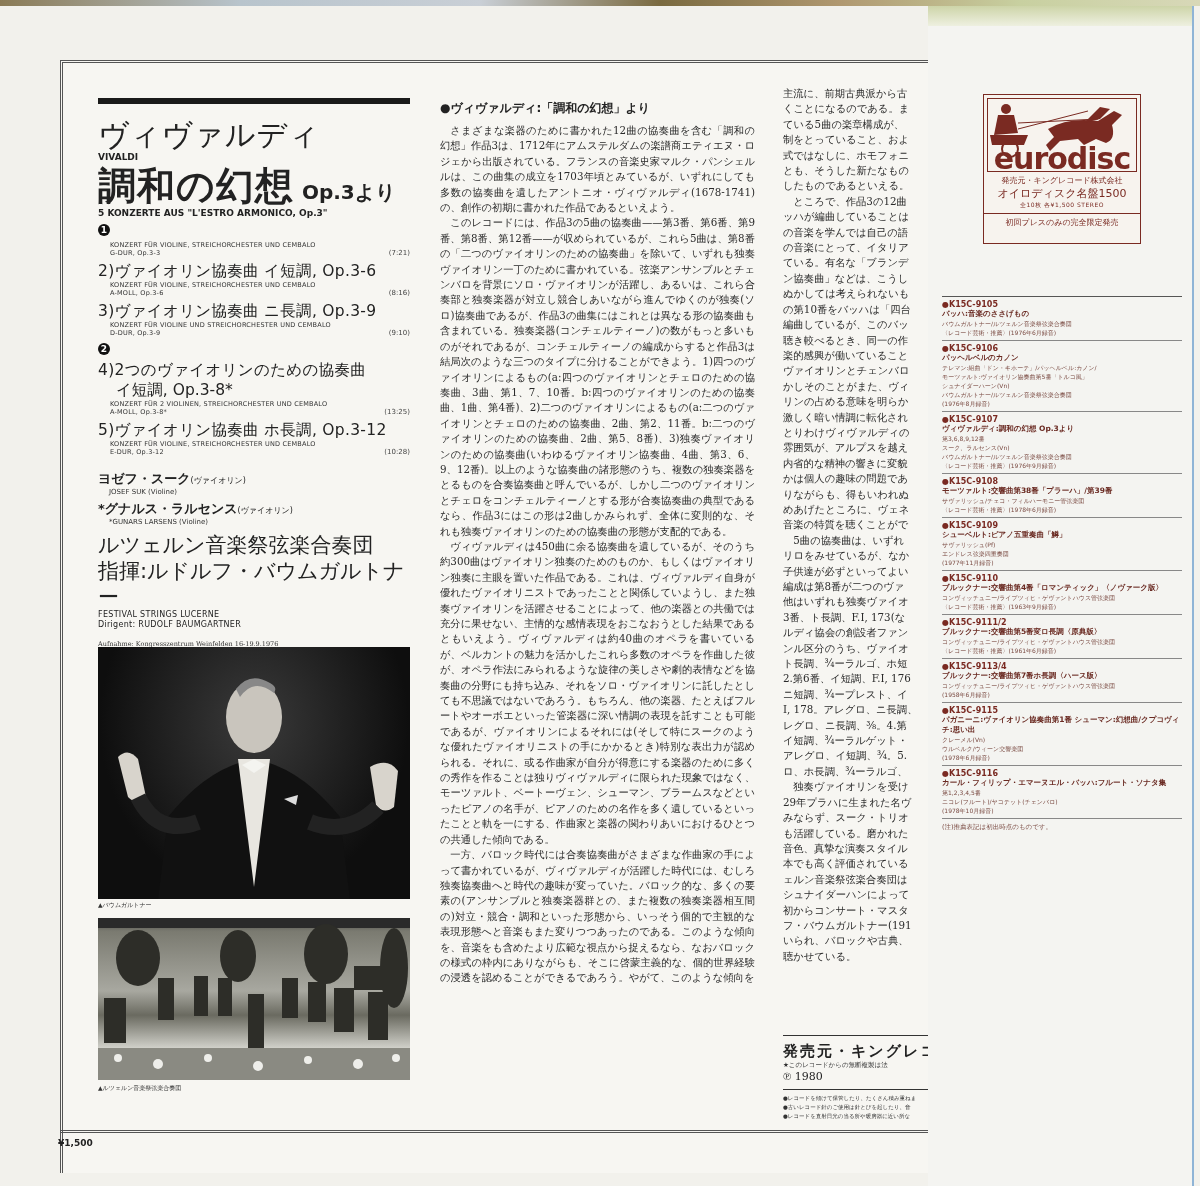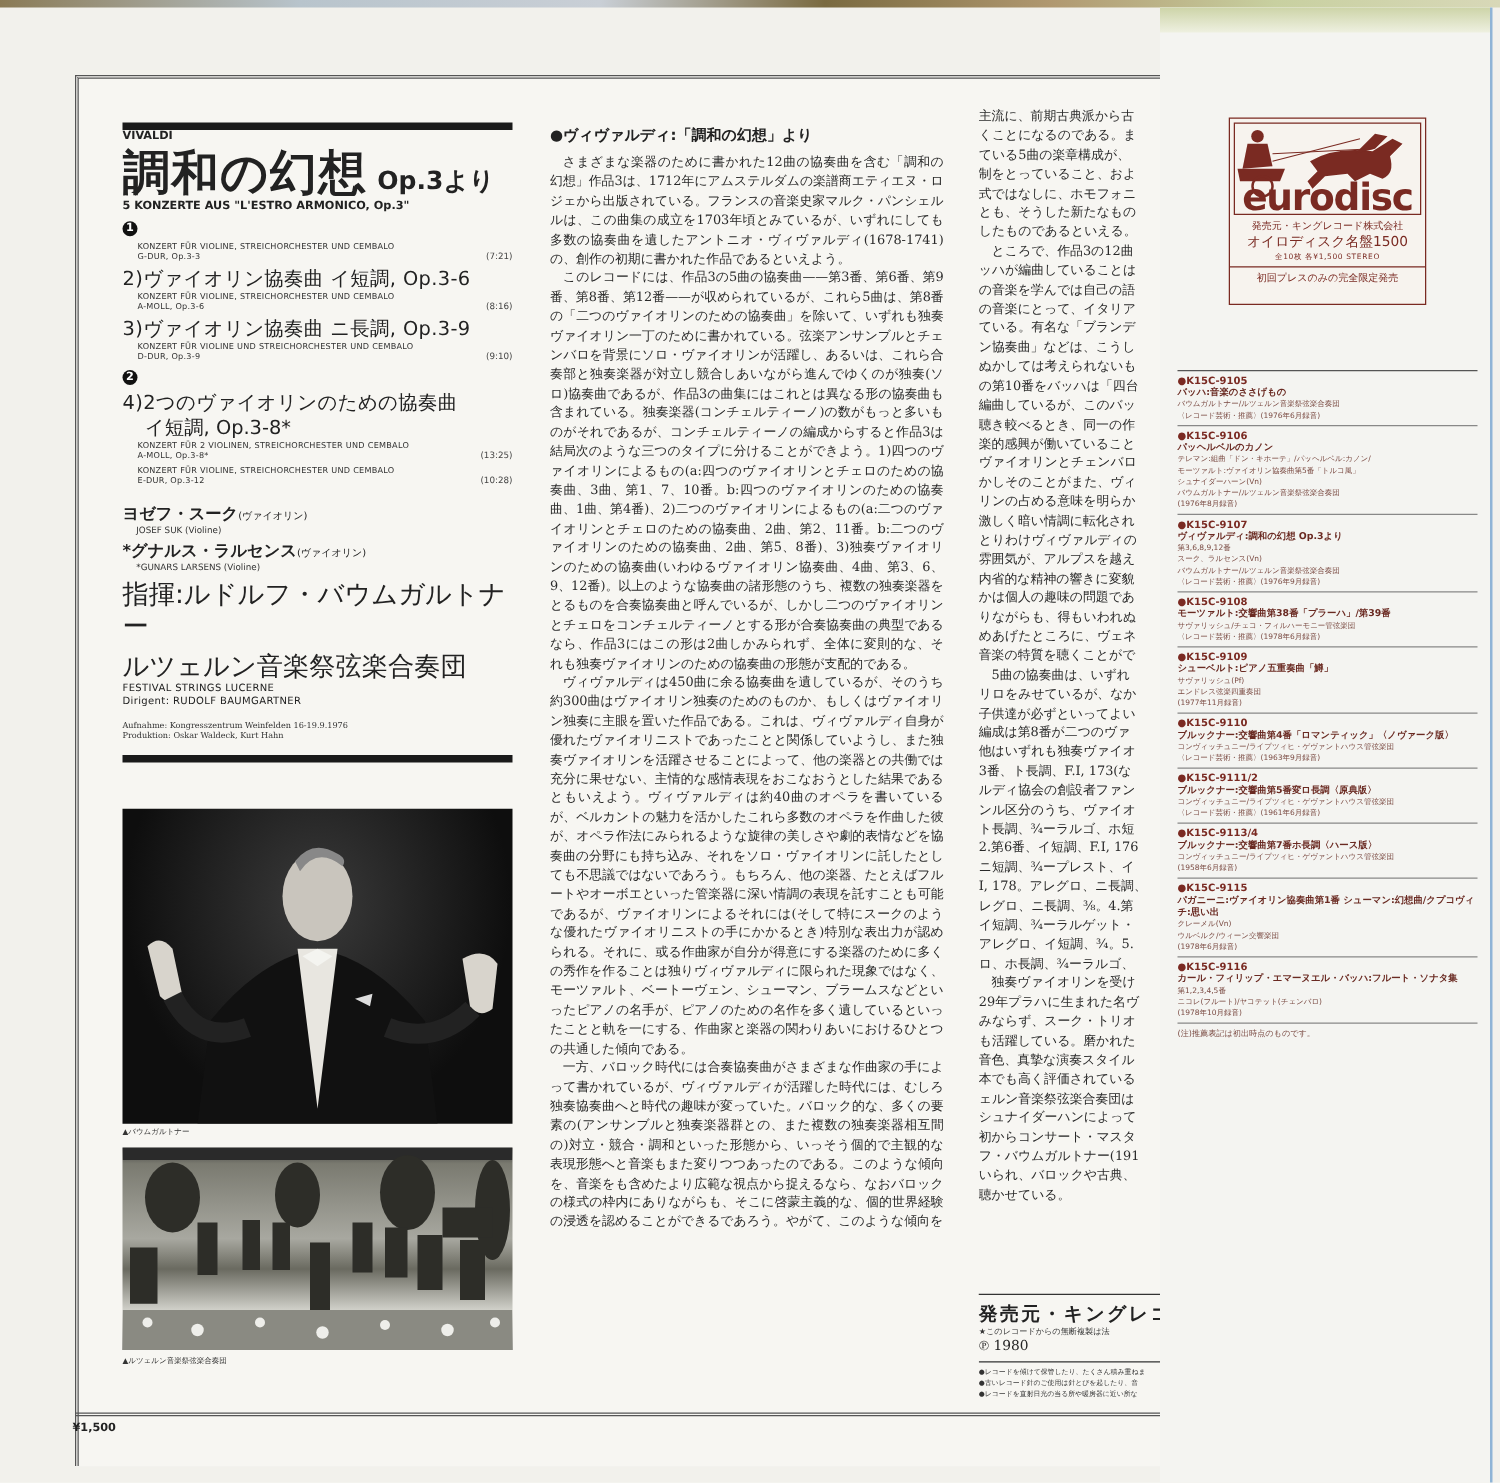--- a/index.html
+++ b/index.html
@@ -73,20 +73,21 @@
 <body>
 
 <div class="topstrip"></div>
 <div class="sheet"></div>
 <div class="sheet-bottom"></div>
 <div class="right-flap"></div>
 <div class="right-flap-top"></div>
 
 <div class="leftcol">
   <div class="blackbar"></div>
+  <div class="composer-ja">ヴィヴァルディ</div>
   <div class="composer-en">VIVALDI</div>
   <div class="title-row">
     <span class="title-ja">調和の幻想</span>
     <span class="title-op">Op.3より</span>
   </div>
   <div class="title-sub">5 KONZERTE AUS "L'ESTRO ARMONICO, Op.3"</div>
 
   <span class="side-marker">1</span>
   <div class="track">
     <div class="track-de">KONZERT FÜR VIOLINE, STREICHORCHESTER UND CEMBALO</div>
@@ -108,33 +109,34 @@
 
   <span class="side-marker">2</span>
   <div class="track">
     <div class="track-title"><span>4)</span><span>2つのヴァイオリンのための協奏曲</span></div>
     <div class="track-title2">イ短調, Op.3-8*</div>
     <div class="track-de">KONZERT FÜR 2 VIOLINEN, STREICHORCHESTER UND CEMBALO</div>
     <div class="track-de">A-MOLL, Op.3-8*</div>
     <span class="track-time">(13:25)</span>
   </div>
   <div class="track">
+    <div class="track-title"><span>5)</span><span>ヴァイオリン協奏曲 ホ長調, Op.3-12</span></div>
     <div class="track-de">KONZERT FÜR VIOLINE, STREICHORCHESTER UND CEMBALO</div>
     <div class="track-de">E-DUR, Op.3-12</div>
     <span class="track-time">(10:28)</span>
   </div>
 
   <div class="artist">
     <div class="artist-ja"><span>ヨゼフ・スーク</span><span class="artist-role">(ヴァイオリン)</span></div>
     <div class="artist-en">JOSEF SUK (Violine)</div>
     <div class="artist-ja"><span>*グナルス・ラルセンス</span><span class="artist-role">(ヴァイオリン)</span></div>
     <div class="artist-en">*GUNARS LARSENS (Violine)</div>
   </div>
+  <div class="orch-ja">ルツェルン音楽祭弦楽合奏団</div>
   <div class="orch-ja" style="margin-top:0">指揮:ルドルフ・バウムガルトナー</div>
-  <div class="orch-ja">ルツェルン音楽祭弦楽合奏団</div>
   <div class="orch-en">FESTIVAL STRINGS LUCERNE</div>
   <div class="orch-en">Dirigent: RUDOLF BAUMGARTNER</div>
   <div class="credits">
     <div>Aufnahme: Kongresszentrum Weinfelden 16-19.9.1976</div>
     <div>Produktion: Oskar Waldeck, Kurt Hahn</div>
   </div>
   <div class="blackbar2"></div>
 </div>
 
 <div class="photo1">

